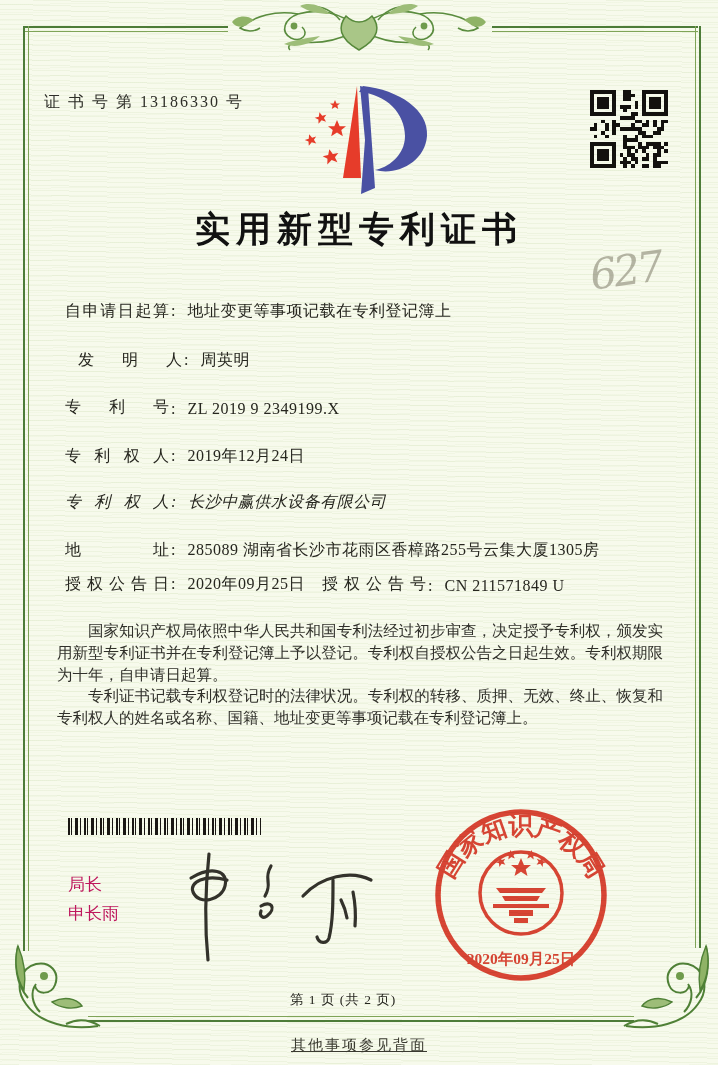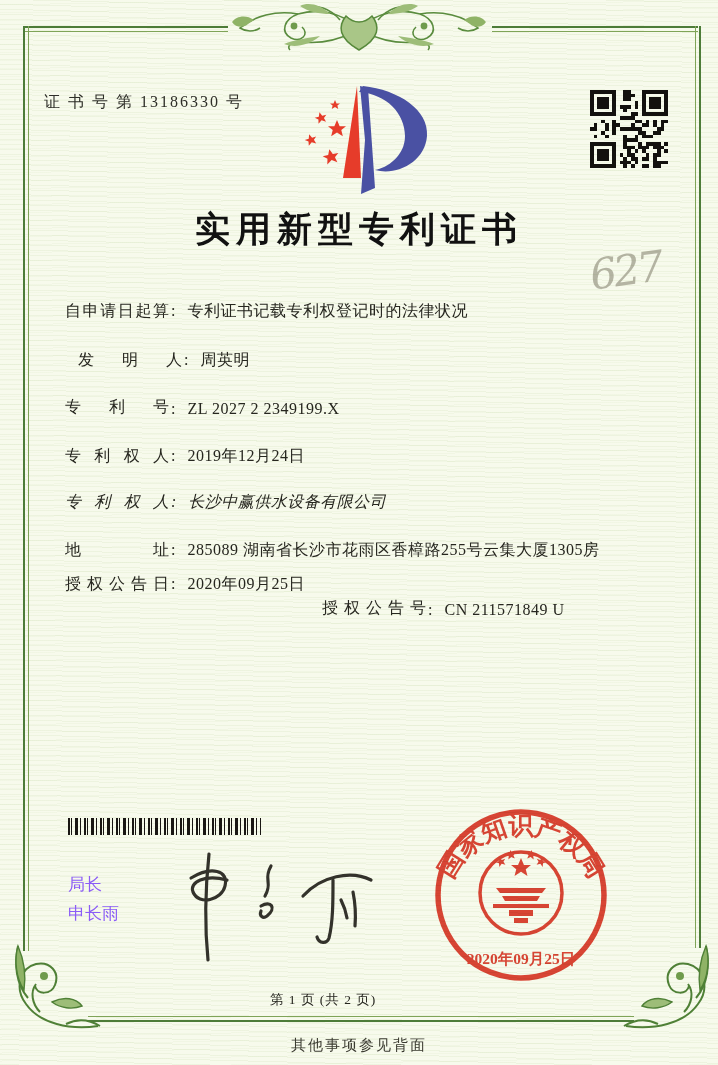--- a/index.html
+++ b/index.html
@@ -22,29 +22,29 @@
   .cert-no{left:44px;top:92px;font-size:16px;letter-spacing:2px;color:#2e2e28;}
   .title{left:0;top:206px;width:100%;text-align:center;font-size:35px;font-weight:bold;
          letter-spacing:6px;color:#111;}
   .pencil{left:590px;top:246px;font-size:42px;font-style:italic;color:rgba(125,122,103,0.55);
           transform:rotate(-8deg);letter-spacing:-3px;font-family:"DejaVu Serif",serif;}
   .fields{left:65px;top:301px;width:600px;font-size:16px;}
   .frow{position:absolute;left:0;white-space:nowrap;}
   .lbl{display:inline-block;width:104px;text-align:justify;text-align-last:justify;vertical-align:bottom;}
   .colon{margin:0 12px 0 2px;}
   .val{letter-spacing:0.5px;}
-  .grant2{position:absolute;left:257px;top:0;white-space:nowrap;margin-top:24px;}
+  .grant2{position:absolute;left:257px;top:0;white-space:nowrap;}
   .paras{left:57px;top:620px;width:606px;font-size:15.5px;line-height:21.8px;text-align:justify;color:#30302a;}
   .paras p{margin:0;text-indent:2em;}
   .barcode{left:68px;top:818px;width:193px;height:17px;
     background:repeating-linear-gradient(90deg,#191613 0 2px,transparent 2px 3px,#191613 3px 4px,
       transparent 4px 7px,#191613 7px 10px,transparent 10px 12px,#191613 12px 13px,transparent 13px 16px);}
-  .director{left:68px;top:870px;font-size:17px;line-height:29px;color:#8b5cf6;}
-  .pagenum{left:0;top:991px;width:90%;text-align:center;font-size:13.5px;letter-spacing:1px;}
-  .backnote{left:0;top:1036px;width:100%;text-align:center;font-size:15px;letter-spacing:2px;color:#3a3a30;}
+  .director{left:68px;top:870px;font-size:17px;line-height:29px;color:#be185d;}
+  .pagenum{left:0;top:991px;width:90%;text-align:center;font-size:13.5px;letter-spacing:1px;padding-left:20px;}
+  .backnote{left:0;top:1036px;width:100%;text-align:center;font-size:15px;letter-spacing:2px;color:#3a3a30;text-decoration:underline;}
   .qr{left:590px;top:90px;width:78px;height:78px;}
   .qr svg{width:100%;height:100%;shape-rendering:crispEdges;fill:#13110e;}
   .logo{left:293px;top:84px;width:144px;height:114px;}
   .seal{left:430px;top:804px;width:182px;height:182px;mix-blend-mode:multiply;opacity:.93;}
   .sig{left:175px;top:840px;width:215px;height:125px;}
   .orn{pointer-events:none;}
 </style>
 </head>
 <body>
 
@@ -327,46 +327,48 @@
       <rect x="17" y="20" width="1" height="1"></rect>
       <rect x="18" y="20" width="1" height="1"></rect>
     </svg></div>
 
 <div class="abs title">实用新型专利证书</div>
 
 <div class="abs pencil">627</div>
 
 <div class="abs fields">
   <div class="frow" style="top:0;">
-    <span class="lbl">自申请日起算</span><span class="colon">:</span><span class="val">专利证书记载专利权登记时的法律状况</span>
+    <span class="lbl">自申请日起算</span><span class="colon">:</span><span class="val">地址变更等事项记载在专利登记簿上</span>
   </div>
   <div class="frow" style="top:49px;margin-left:13px;">
     <span class="lbl">发明人</span><span class="colon">:</span><span class="val">周英明</span>
   </div>
   <div class="frow" style="top:96px;">
-    <span class="lbl">专利号</span><span class="colon">:</span><span class="val">ZL 2027 2 2349199.X</span>
+    <span class="lbl">专利号</span><span class="colon">:</span><span class="val">ZL 2019 9 2349199.X</span>
   </div>
   <div class="frow" style="top:145px;">
     <span class="lbl">专利权人</span><span class="colon">:</span><span class="val">2019年12月24日</span>
   </div>
   <div class="frow" style="top:191px;font-style:italic;">
     <span class="lbl">专利权人</span><span class="colon">:</span><span class="val">长沙中赢供水设备有限公司</span>
   </div>
   <div class="frow" style="top:239px;">
     <span class="lbl">地址</span><span class="colon">:</span><span class="val">285089 湖南省长沙市花雨区香樟路255号云集大厦1305房</span>
   </div>
   <div class="frow" style="top:273px;width:600px;">
     <span class="lbl">授权公告日</span><span class="colon">:</span><span class="val">2020年09月25日</span>
     <span class="grant2">
       <span class="lbl">授权公告号</span><span class="colon">:</span><span class="val">CN 211571849 U</span>
     </span>
   </div>
 </div>
 
 <div class="abs paras">
+  <p>国家知识产权局依照中华人民共和国专利法经过初步审查，决定授予专利权，颁发实用新型专利证书并在专利登记簿上予以登记。专利权自授权公告之日起生效。专利权期限为十年，自申请日起算。</p>
+  <p>专利证书记载专利权登记时的法律状况。专利权的转移、质押、无效、终止、恢复和专利权人的姓名或名称、国籍、地址变更等事项记载在专利登记簿上。</p>
 </div>
 
 <div class="abs barcode"></div>
 
 <div class="abs director">
   <div>局长</div>
   <div>申长雨</div>
 </div>
 
 <svg class="abs sig" viewBox="0 0 215 125">

